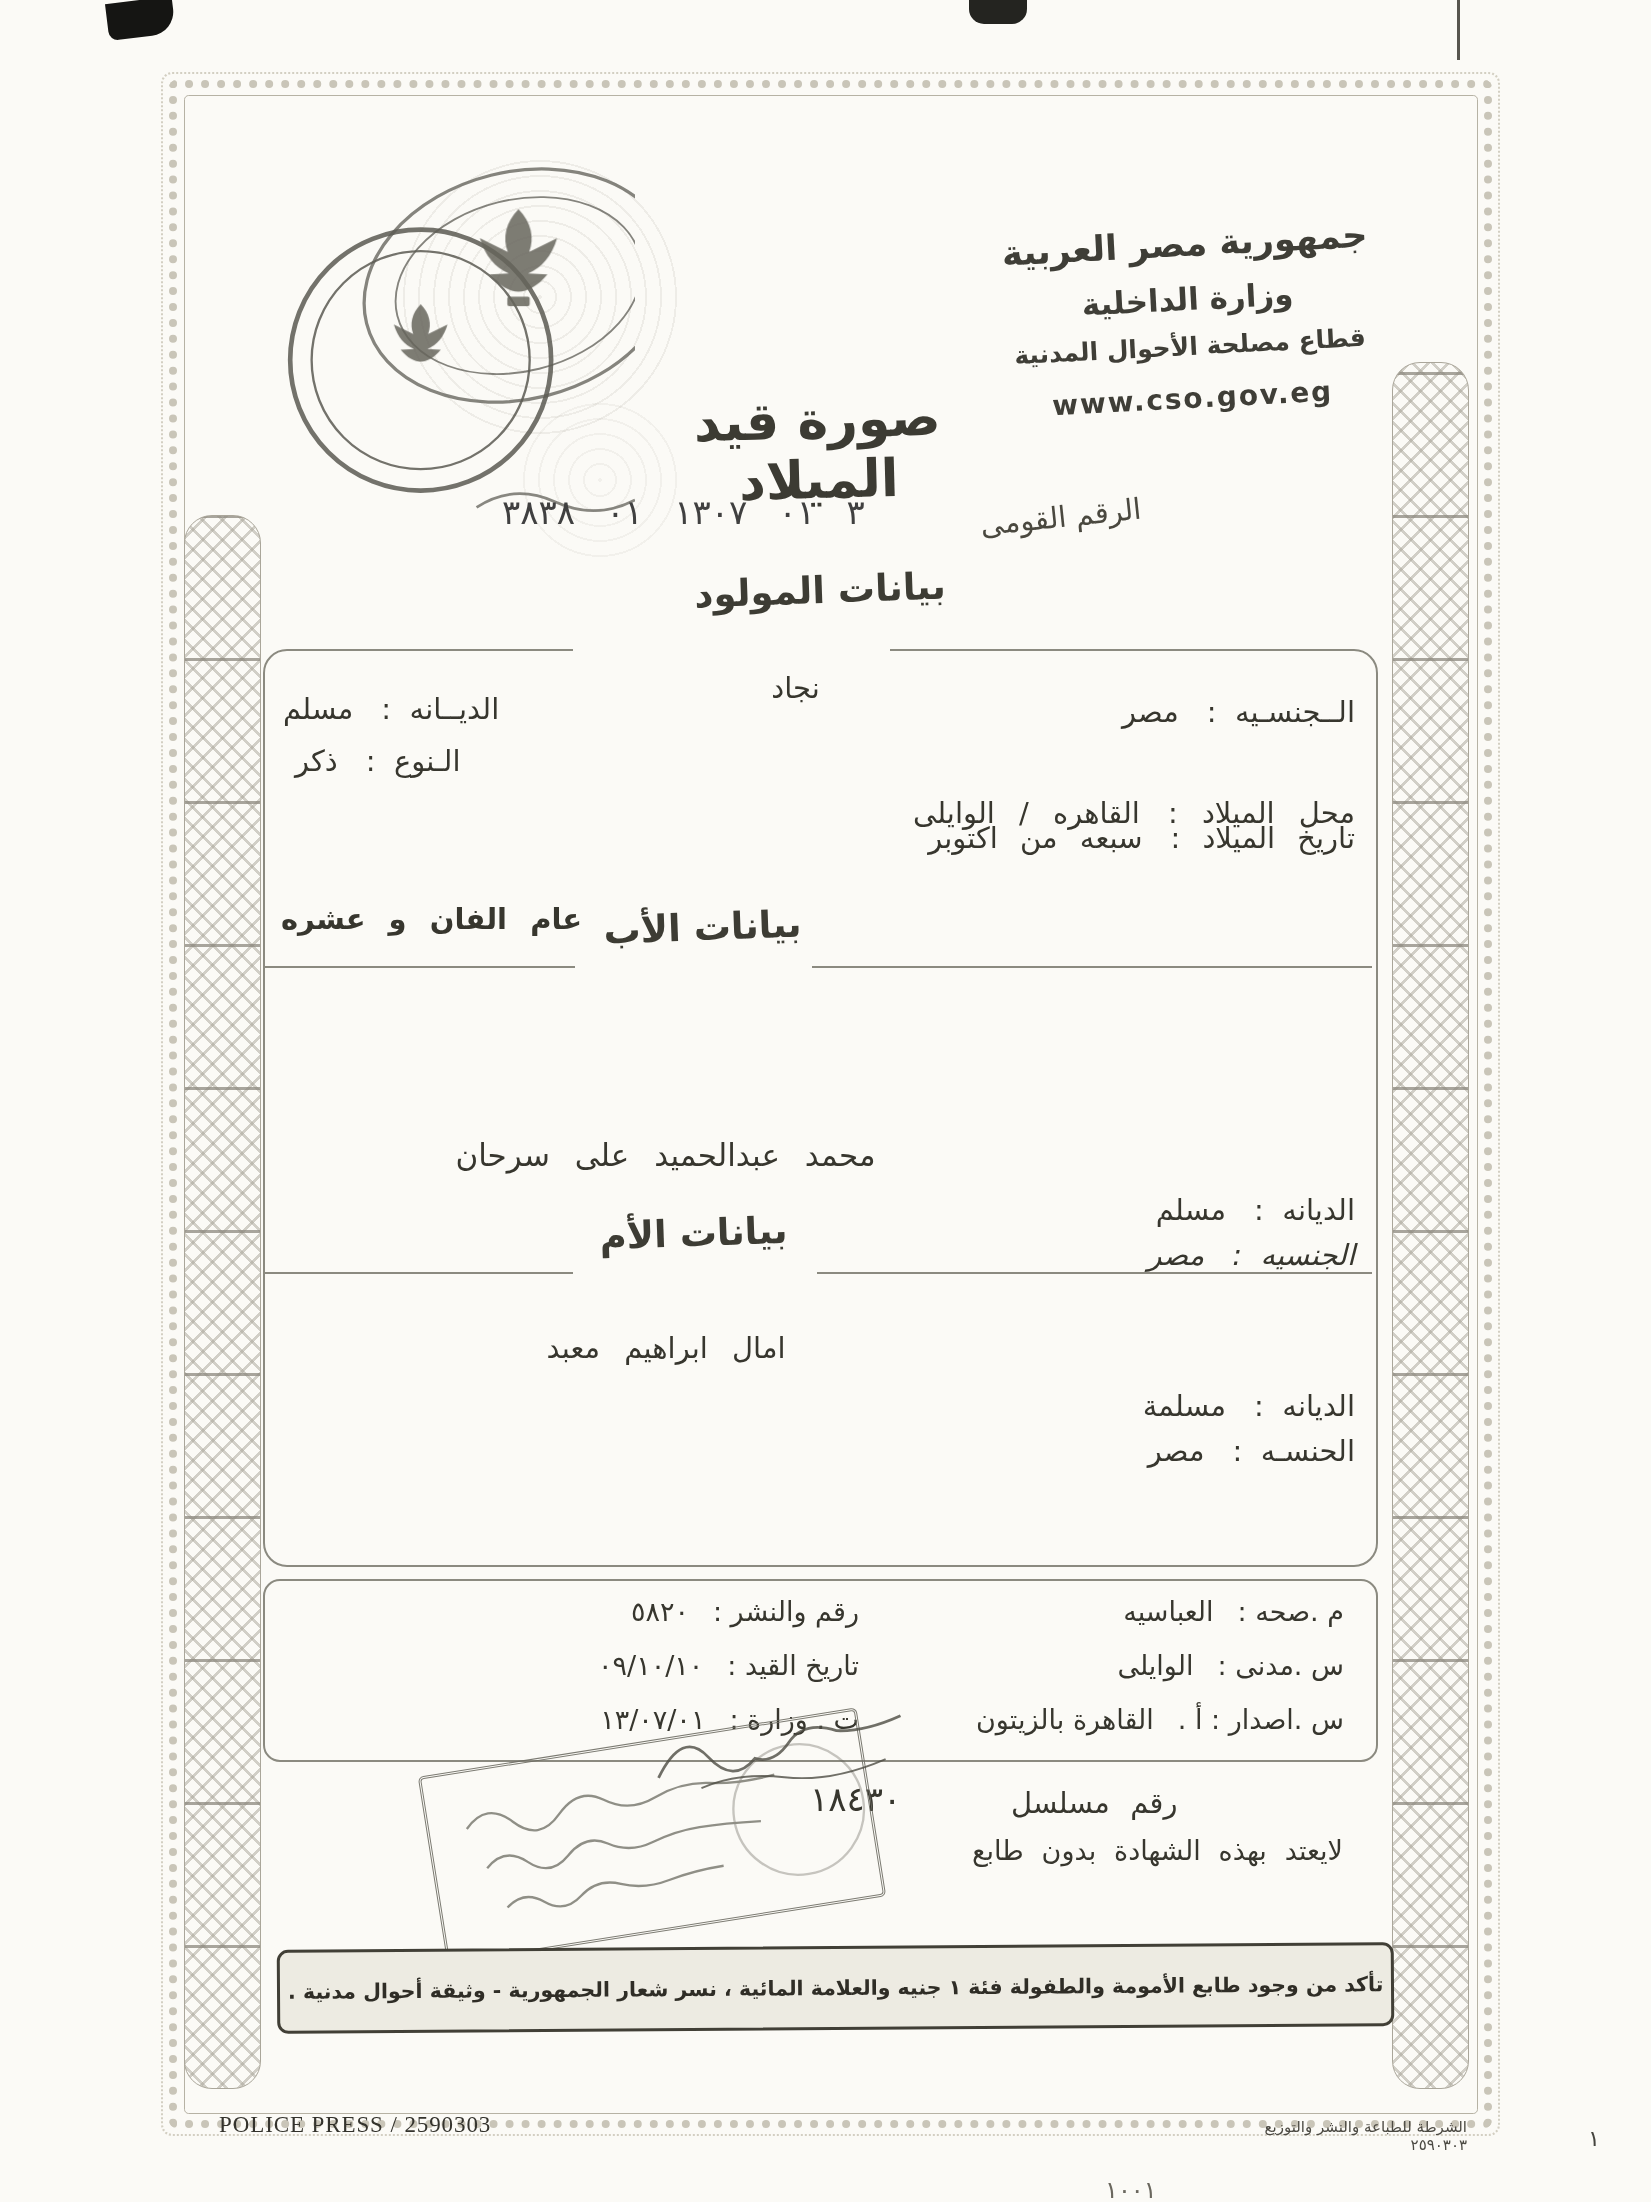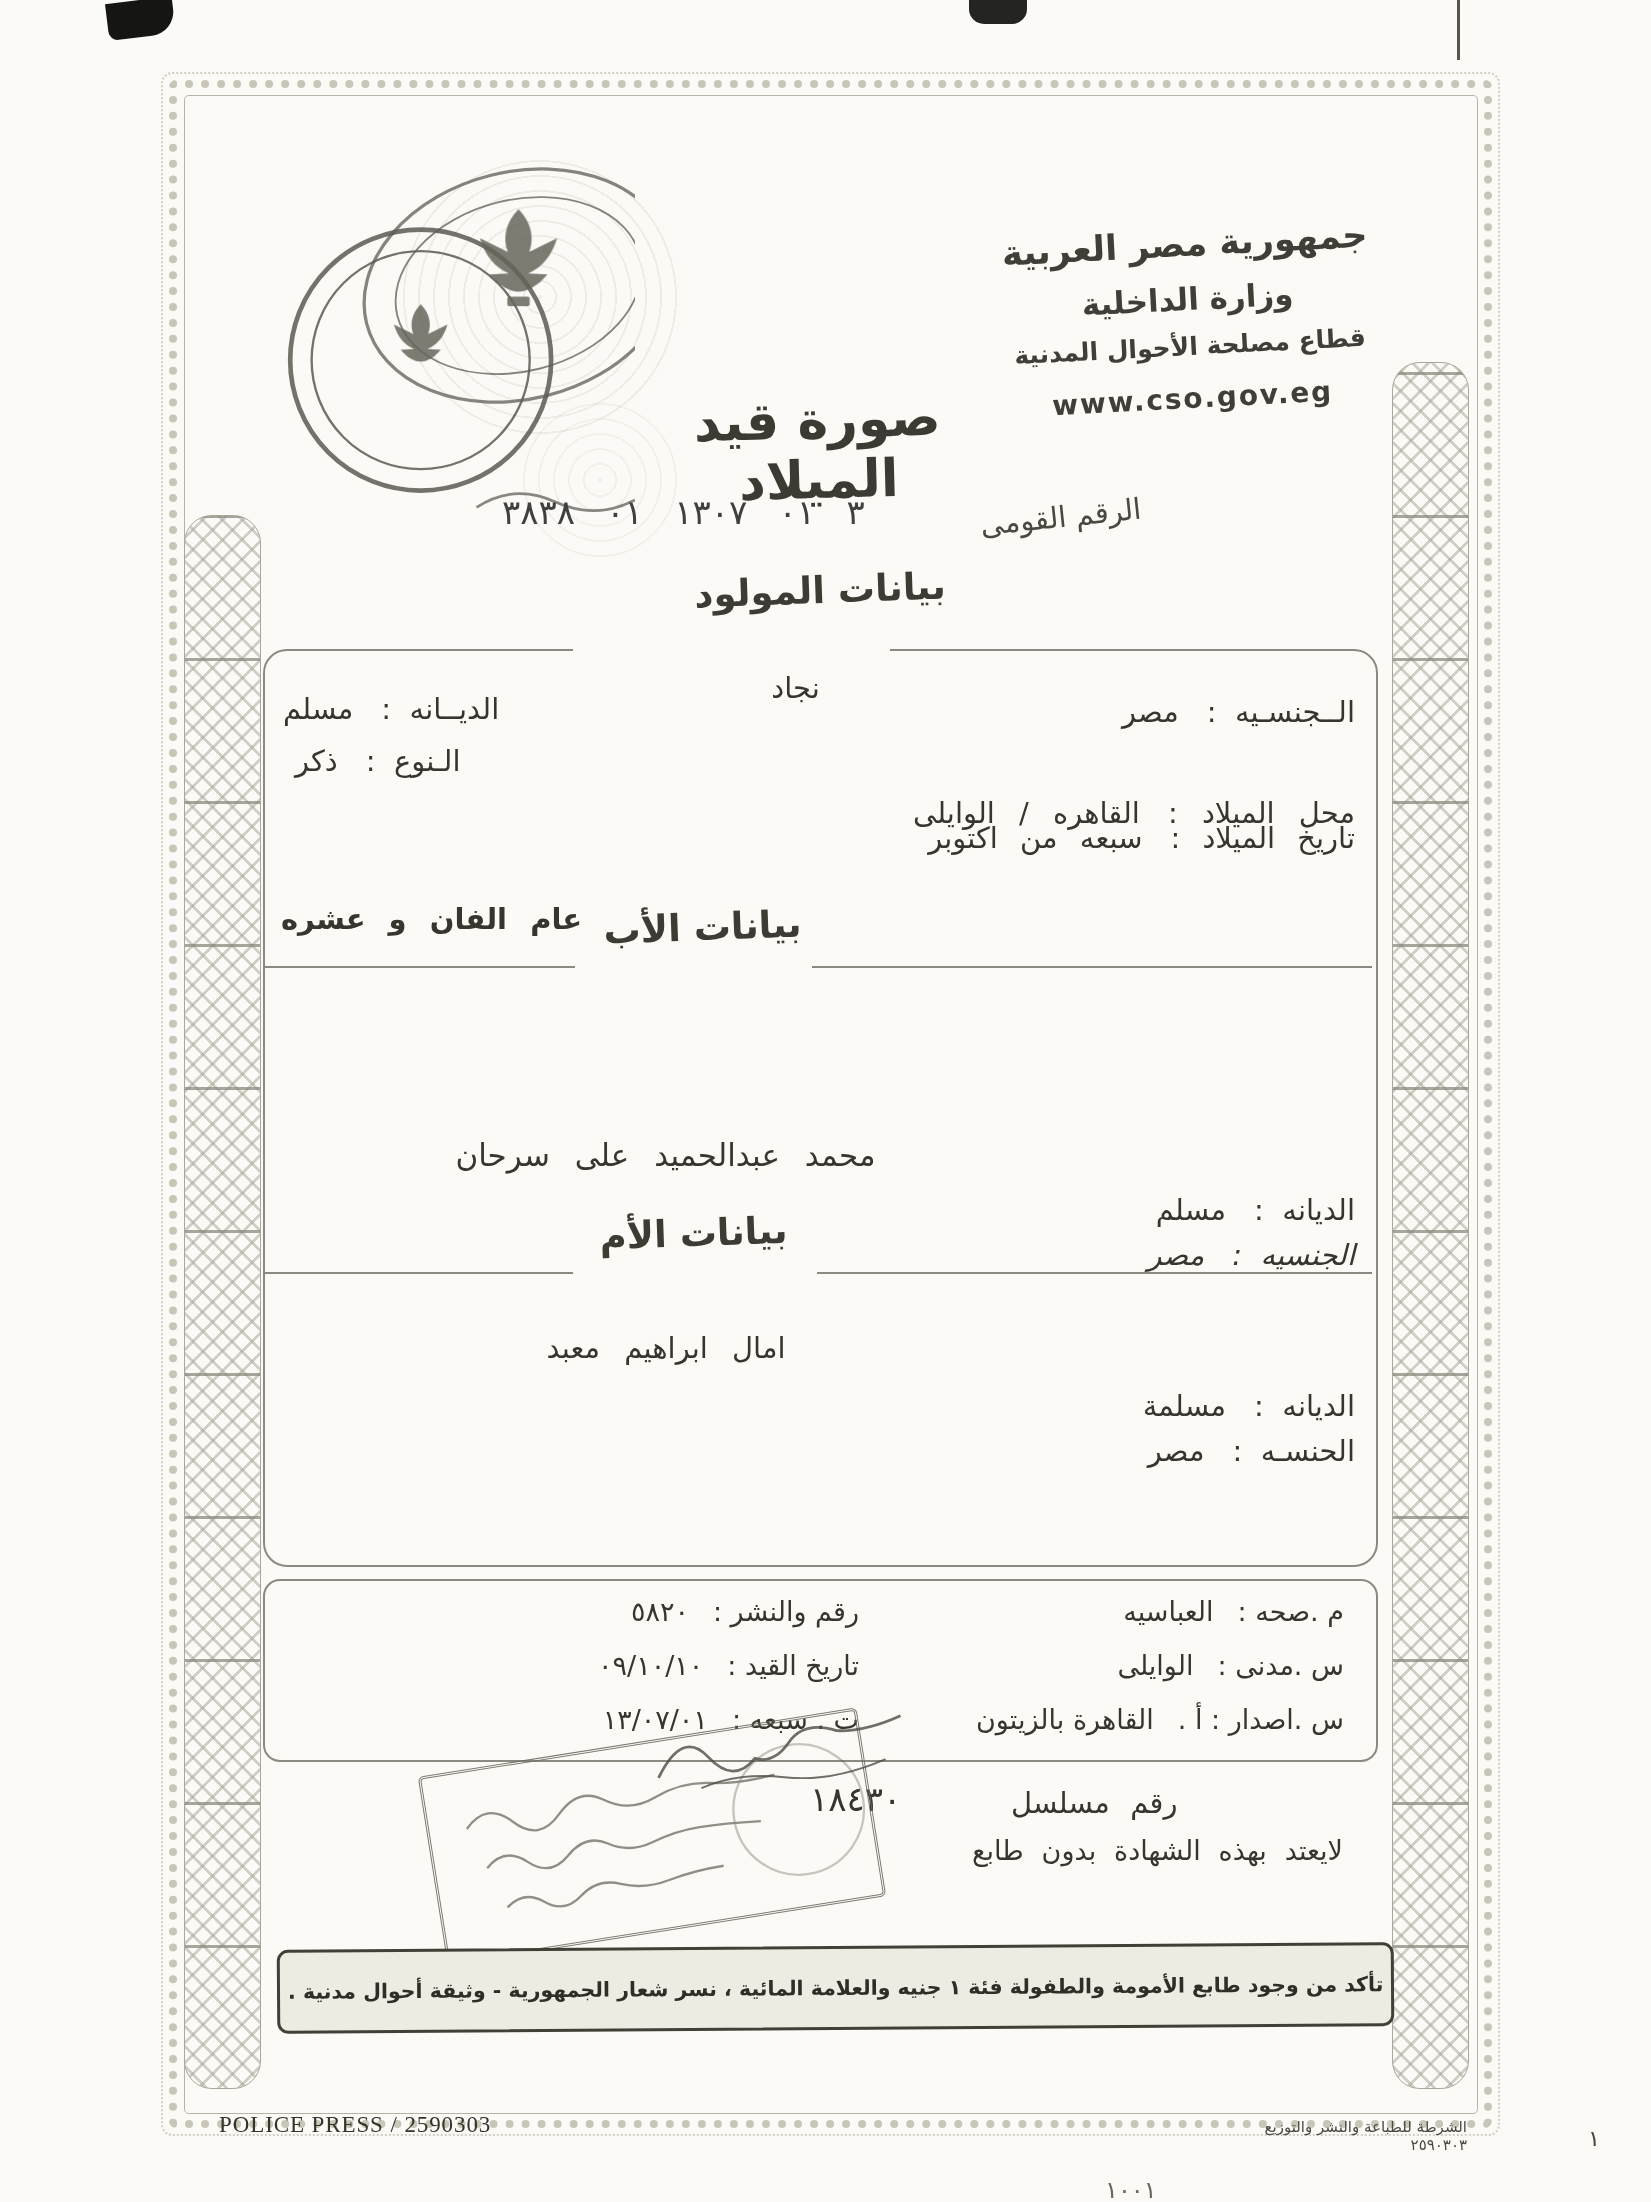--- a/index.html
+++ b/index.html
@@ -157,21 +157,21 @@
     <div class="reg-row rr1">
       <span class="lbl">م .صحه :</span><span>العباسيه</span>
       <span class="rg-left"><span class="lbl">رقم والنشر :</span><span>٥٨٢٠</span></span>
     </div>
     <div class="reg-row rr2">
       <span class="lbl">س .مدنى :</span><span>الوايلى</span>
       <span class="rg-left"><span class="lbl">تاريخ القيد :</span><span>٠٩/١٠/١٠</span></span>
     </div>
     <div class="reg-row rr3">
       <span class="lbl">س .اصدار : أ .</span><span>القاهرة بالزيتون</span>
-      <span class="rg-left"><span class="lbl">ت . سبعه :</span><span>١٣/٠٧/٠١</span></span>
+      <span class="rg-left"><span class="lbl">ت . وزارة :</span><span>١٣/٠٧/٠١</span></span>
     </div>
   </div>
 
   <div class="fld serial-label">رقم مسلسل</div>
   <div class="fld serial-number">١٨٤٣٠</div>
   <div class="fld validity-note">لايعتد بهذه الشهادة بدون طابع</div>
 
   <div class="office-stamp">
     <svg viewBox="0 0 470 198" width="100%" height="100%">
       <g stroke="#5d5c52" fill="none" stroke-width="2.5" opacity="0.75">

